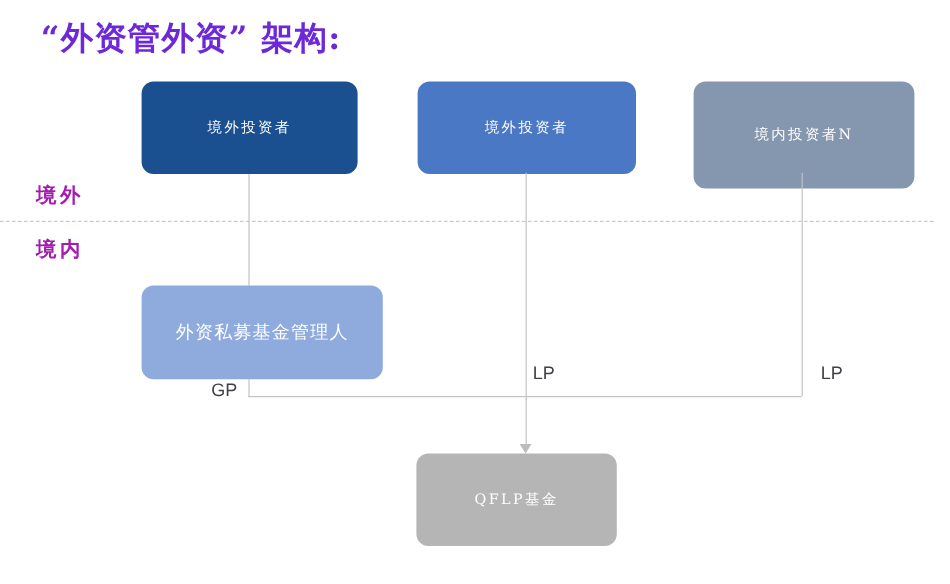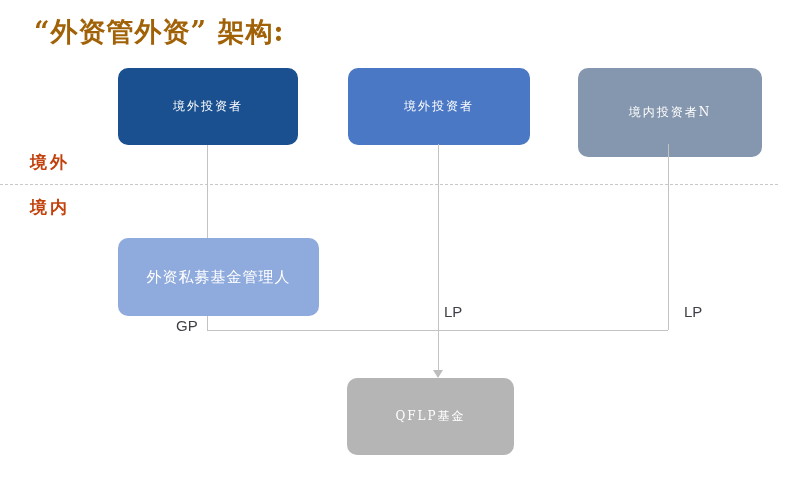--- a/index.html
+++ b/index.html
@@ -3,36 +3,36 @@
 <meta charset="utf-8">
 <style>
   html,body{margin:0;padding:0;}
   body{background:#fff;font-family:"Liberation Sans",sans-serif;}
   .canvas{
     position:relative;width:792px;height:487px;background:#ffffff;overflow:hidden;
   }
   .title{
     position:absolute;left:34px;top:14px;
     font-family:"DejaVu Serif","Liberation Serif",serif;
-    font-size:27px;font-weight:bold;color:#a16207;letter-spacing:1px;
+    font-size:27px;font-weight:bold;color:#6d28d9;letter-spacing:1px;
     white-space:nowrap;
   }
   .node{
     position:absolute;border-radius:10px;color:#ffffff;
     display:flex;align-items:center;justify-content:center;
     font-family:"DejaVu Serif","Liberation Serif",serif;
     font-size:12px;letter-spacing:2px;text-align:center;
   }
   .node-investor1{left:118px;top:68px;width:180px;height:77px;}
   .node-investor2{left:348px;top:68px;width:182px;height:77px;}
   .node-investor3{left:578px;top:68px;width:184px;height:89px;}
   .node-manager  {left:118px;top:238px;width:201px;height:78px;font-size:15px;letter-spacing:1px;}
   .node-fund     {left:347px;top:378px;width:167px;height:77px;}
   .region-label{
-    position:absolute;left:30px;color:#c2410c;
+    position:absolute;left:30px;color:#a21caf;
     font-family:Liberation Sans, sans-serif;
     font-size:17px;font-weight:bold;letter-spacing:3px;
   }
   .region-outside{top:151px;}
   .region-inside{top:196px;text-align:center;}
   .divider{
     position:absolute;left:0;top:184px;width:778px;height:0;
     border-top:1px dashed #C9C9C9;
   }
   .connector{position:absolute;background:#C3C3C3;}

